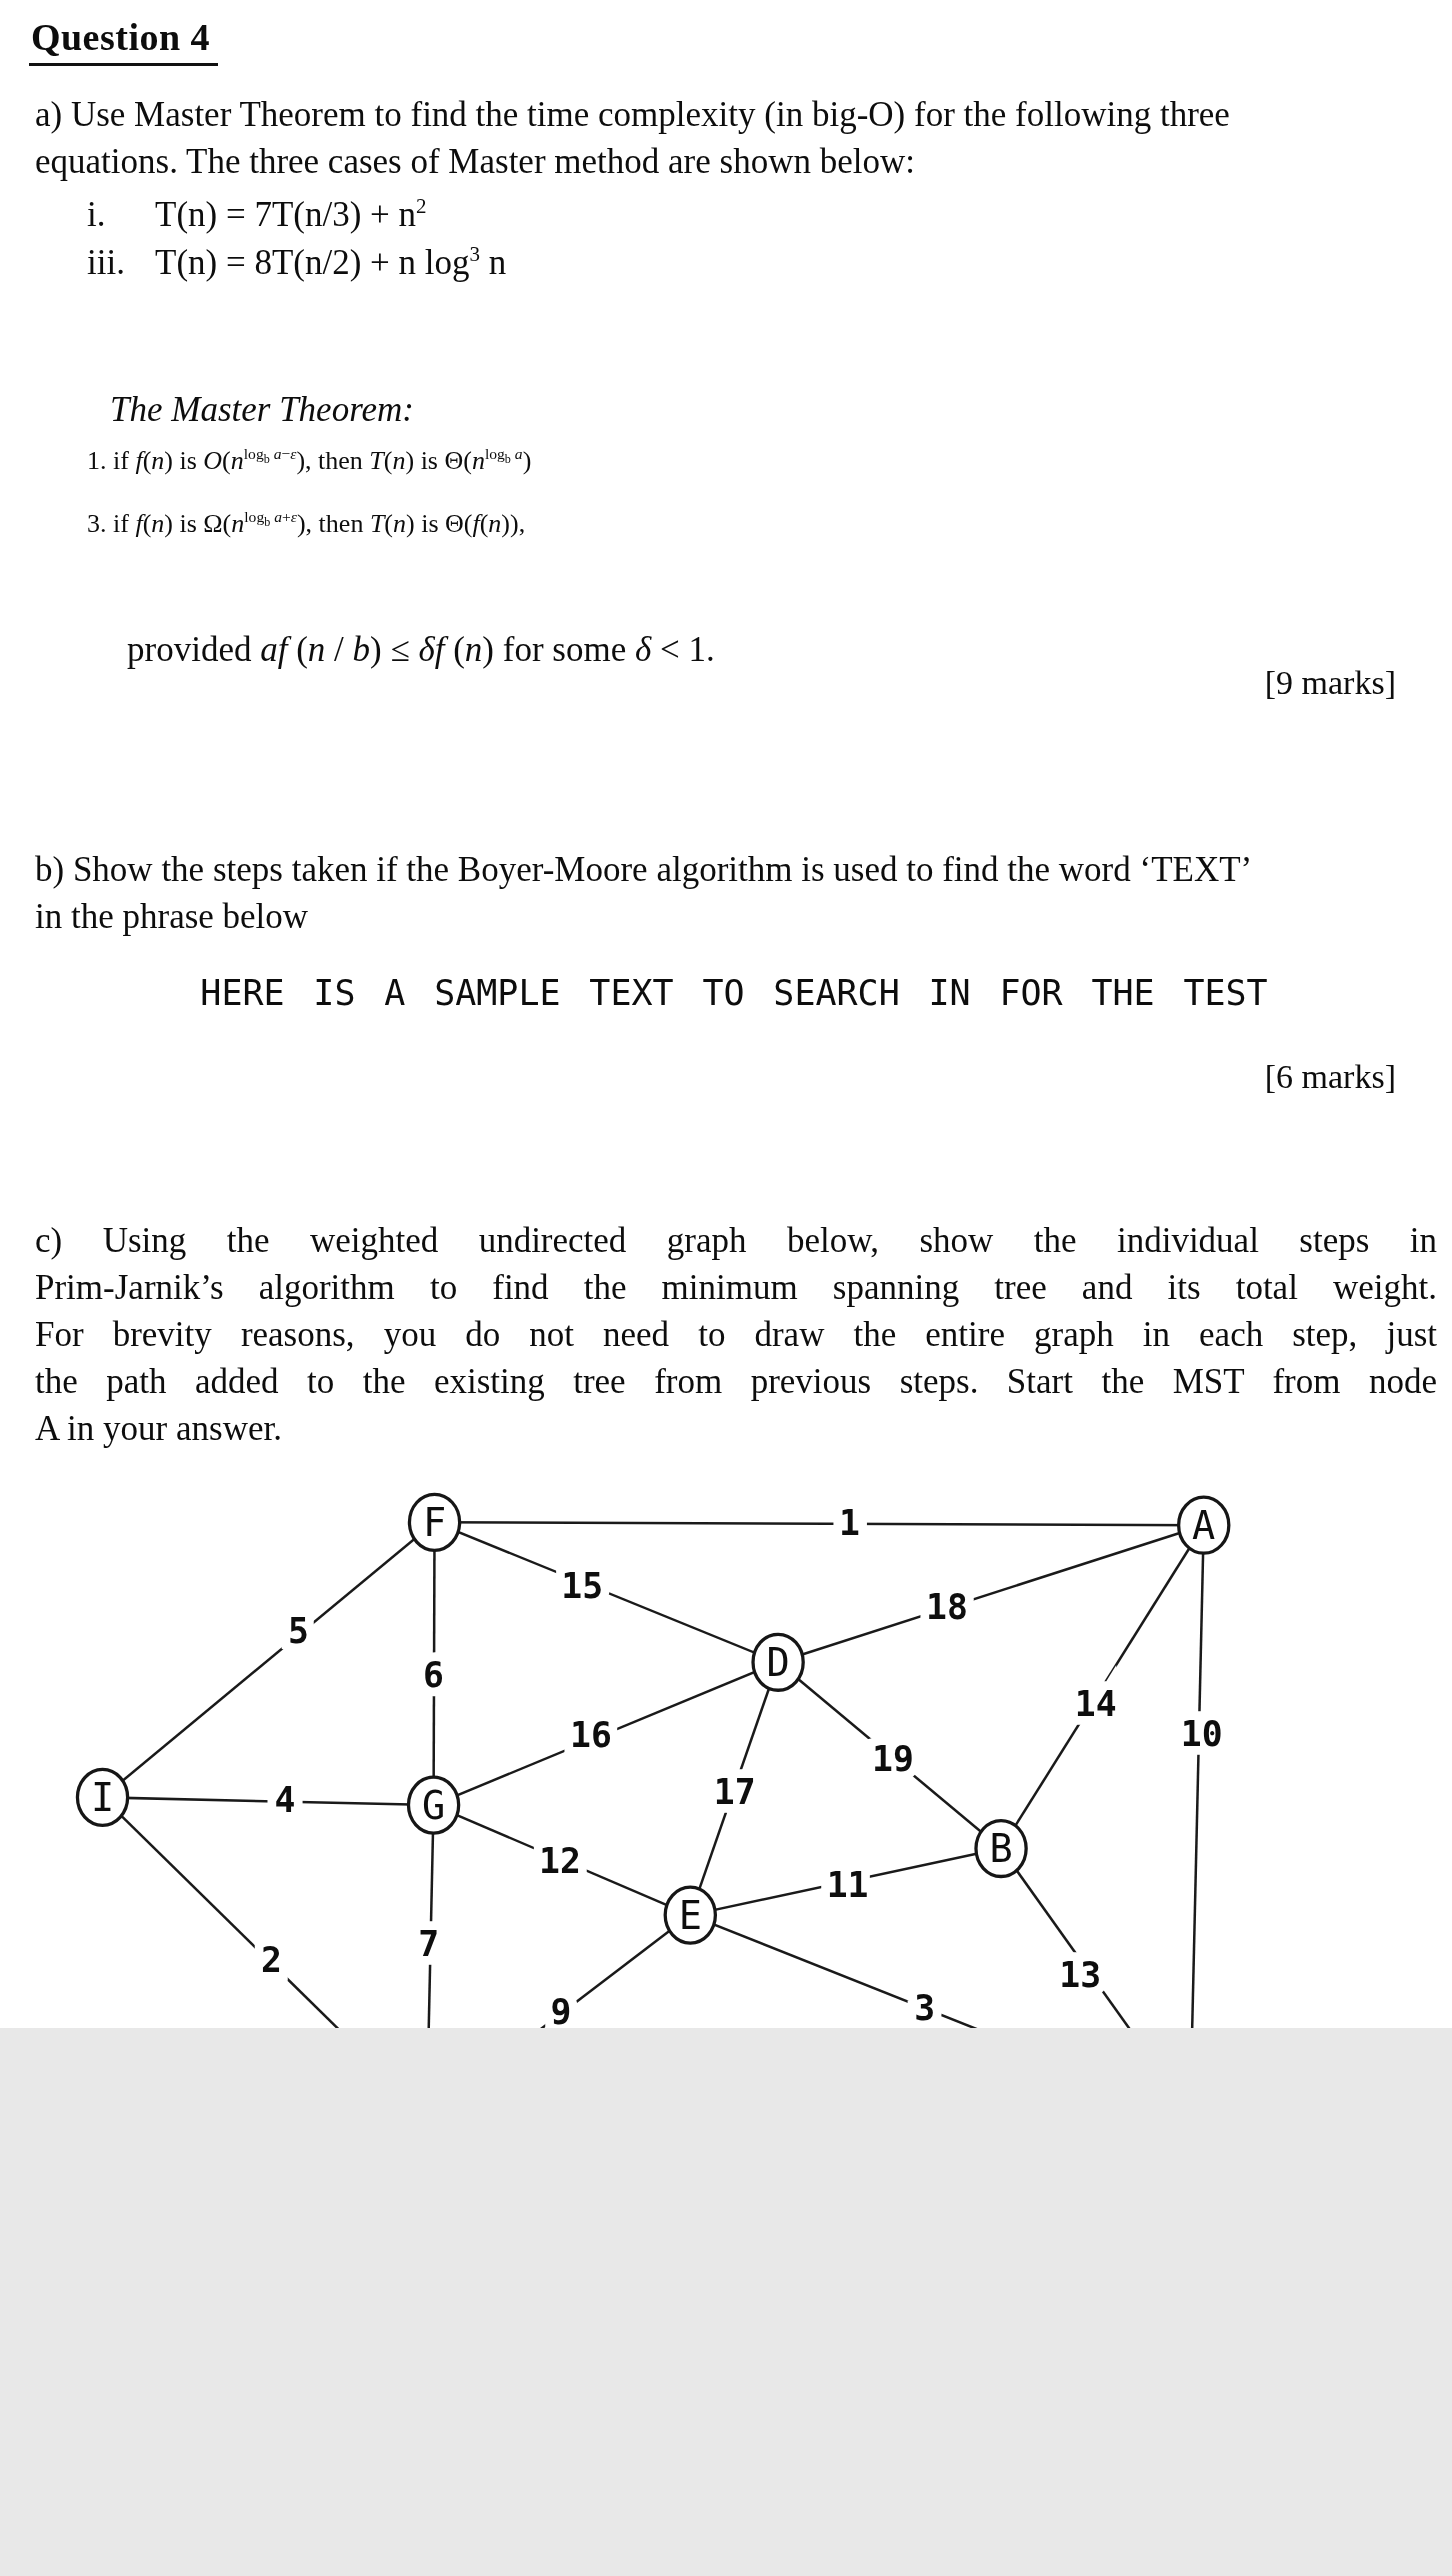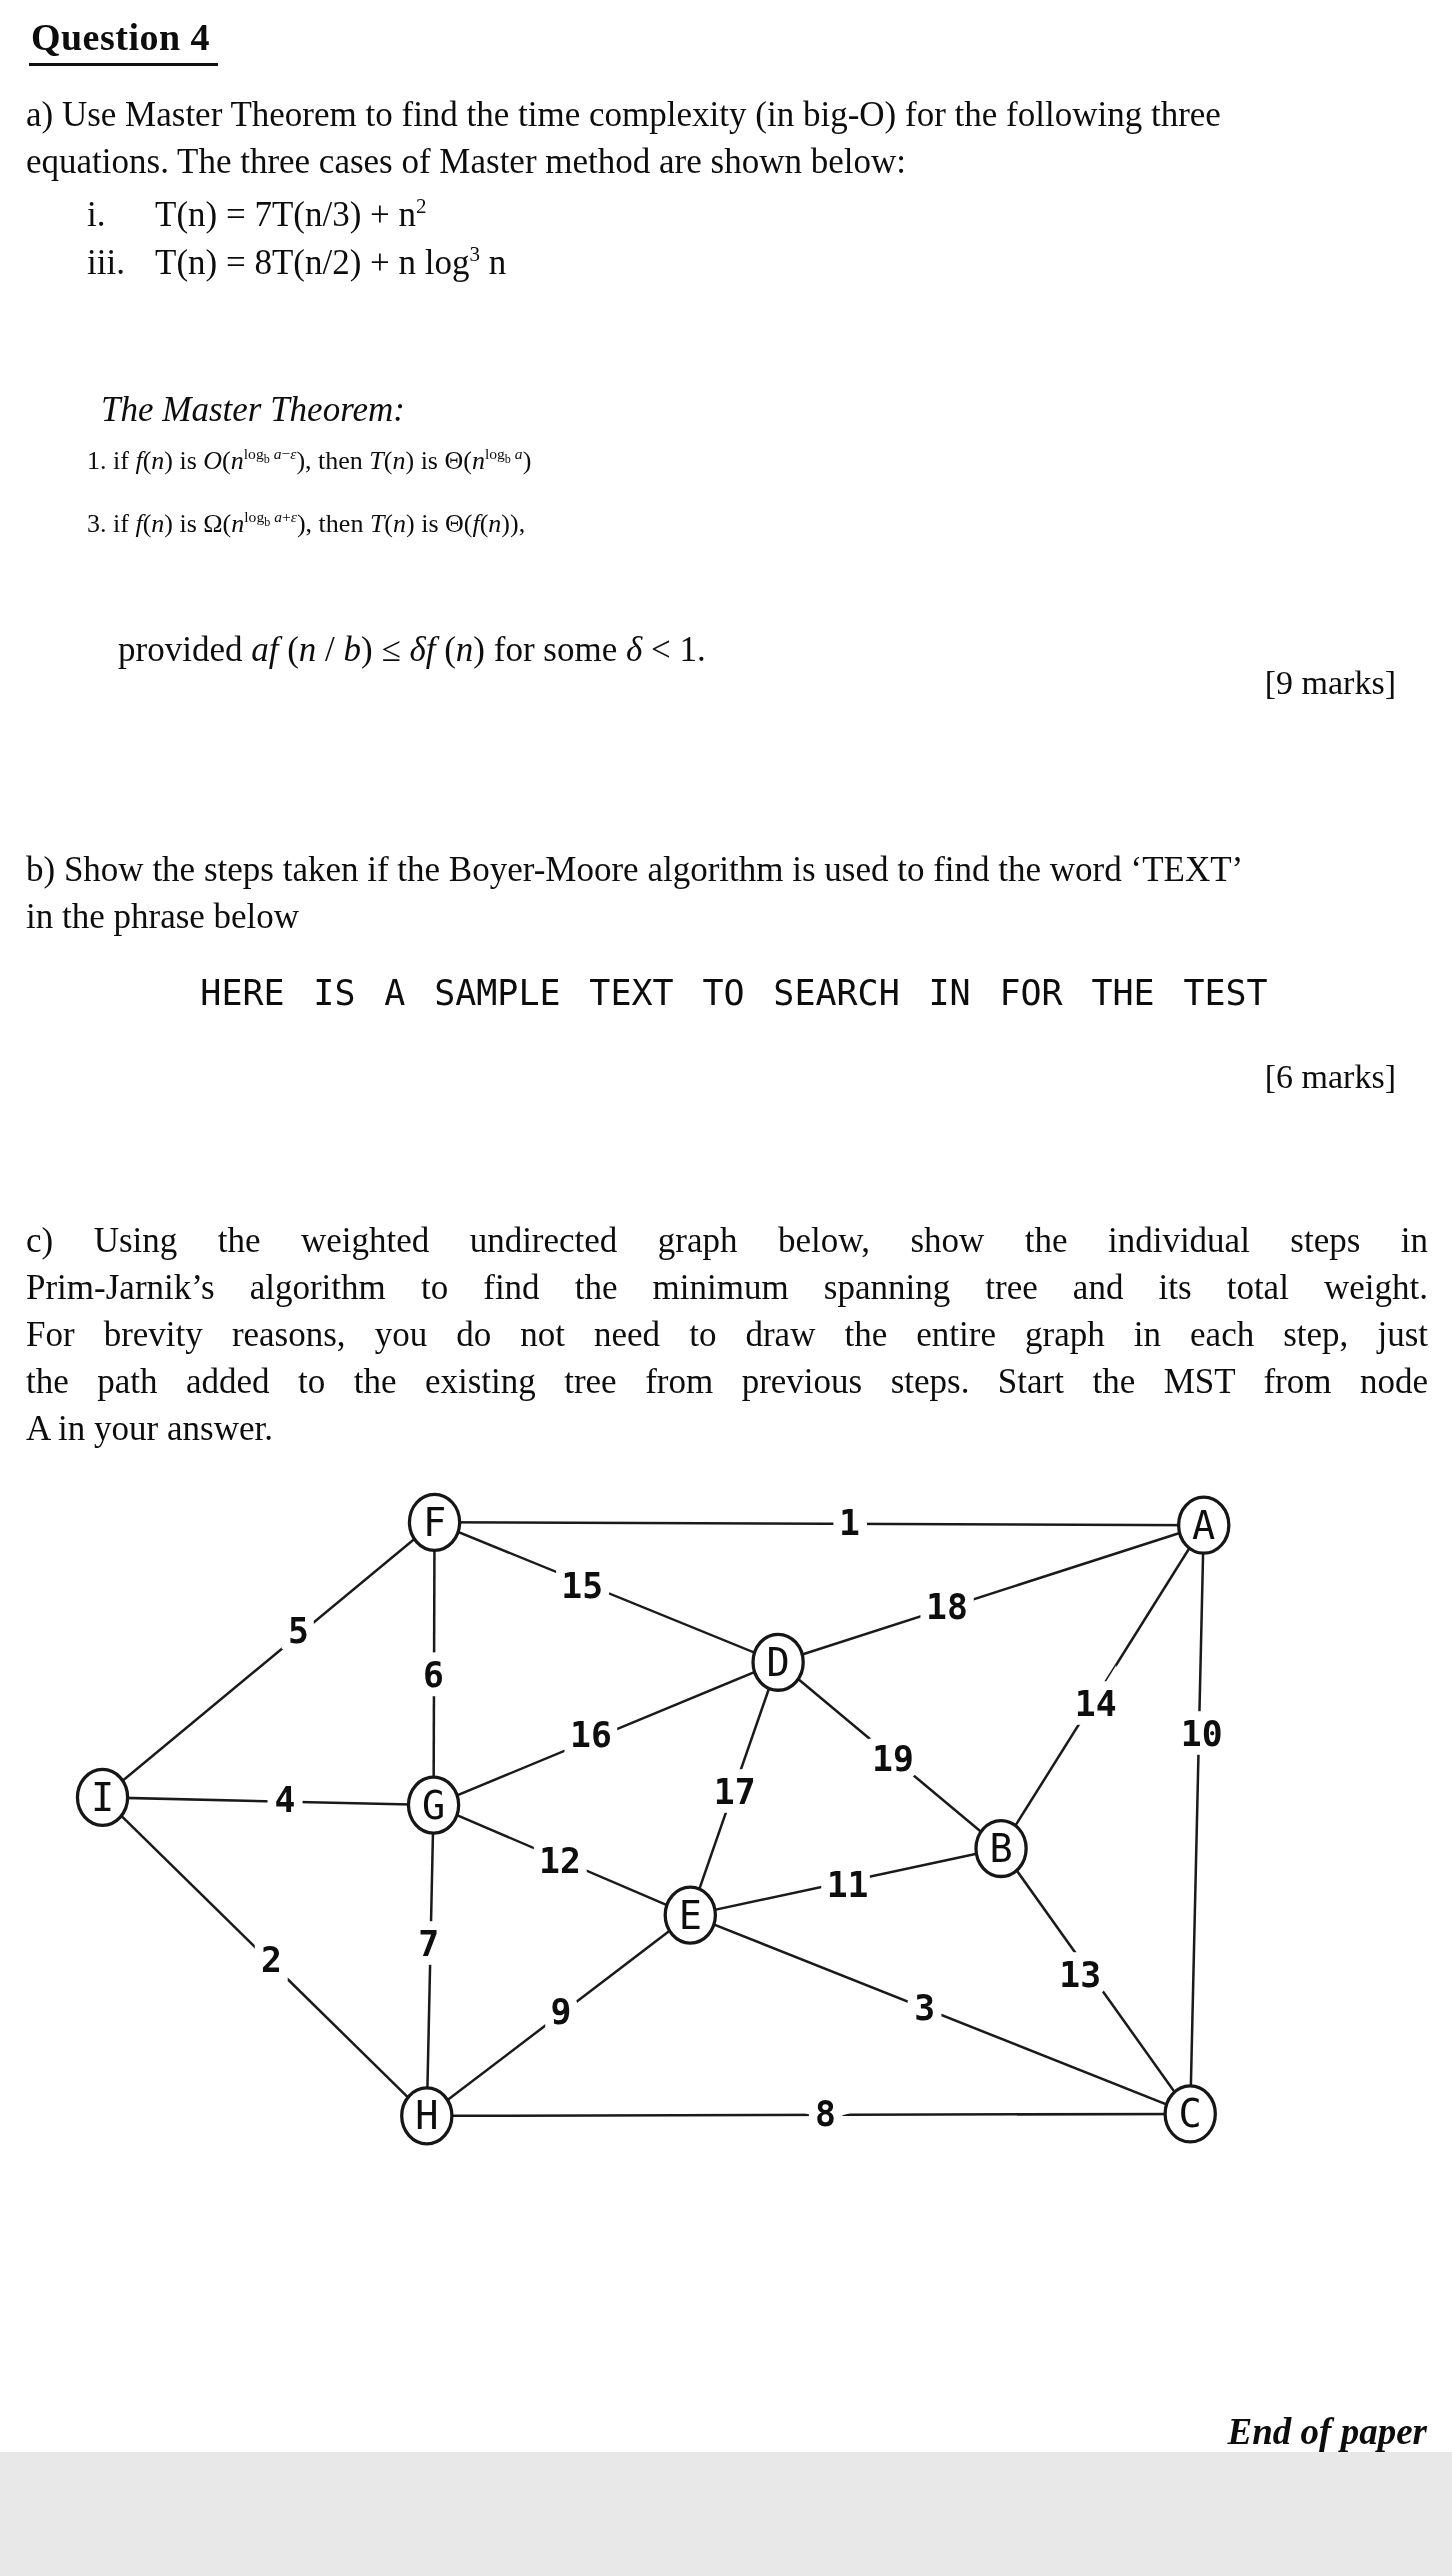--- a/index.html
+++ b/index.html
@@ -1,27 +1,27 @@
 <!DOCTYPE html>
 <html><head>
 <meta charset="utf-8">
 <style>
   html,body{margin:0;padding:0;background:#e8e8e8;}
   .page{
-    position:relative;width:1452px;height:2452px;background:#ffffff;
+    position:relative;width:1452px;height:2028px;background:#ffffff;
     font-family:"Liberation Serif",serif;color:#0d0d0d;overflow:hidden;
     margin:0 auto;
   }
   .title{
     position:absolute;top:15.4px;left:29px;
     font-size:38px;font-weight:700;
     border-bottom:3.9px solid #111;padding:0 7.7px 3.9px 1.9px;
     letter-spacing:0.5px;
   }
-  .para{position:absolute;font-size:35px;line-height:47px;}
+  .para{position:absolute;font-size:35px;line-height:47px;margin-left:9px;}
   .pos-a-intro{top:91px;left:26px;width:1410px;}
   .eq-list{position:absolute;top:191px;left:87px;}
   .eq-row{display:flex;line-height:48px;font-size:35px;}
   .eq-num{width:68px;flex:none;}
   sup{font-size:0.60em;line-height:0;}
   sub{font-size:0.72em;line-height:0;}
   sup sub{font-size:0.78em;}
   .pos-theorem-title{top:386px;left:101px;font-style:italic;}
   .cases{position:absolute;top:429px;left:87px;width:1332px;}
   .case{line-height:63px;font-size:26px;white-space:nowrap;}

